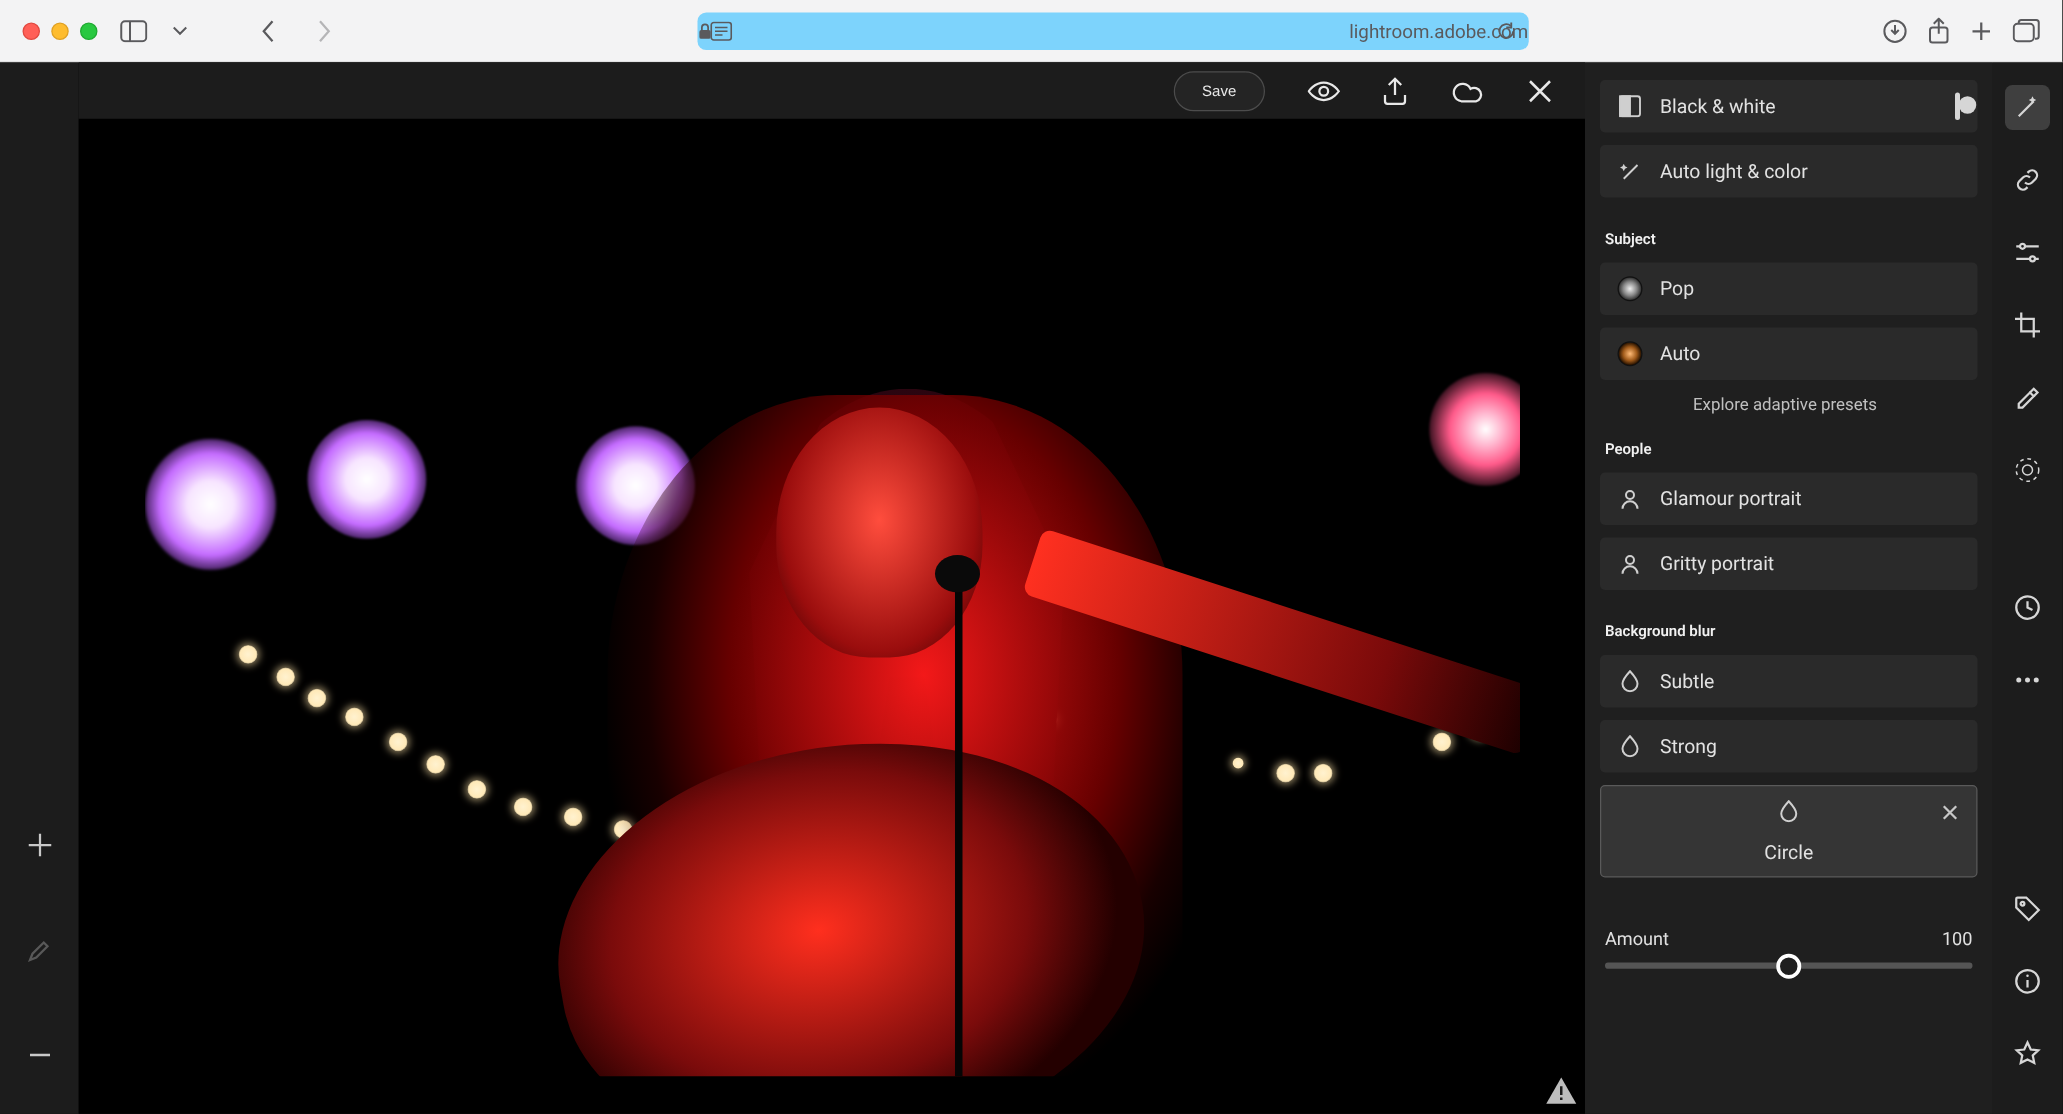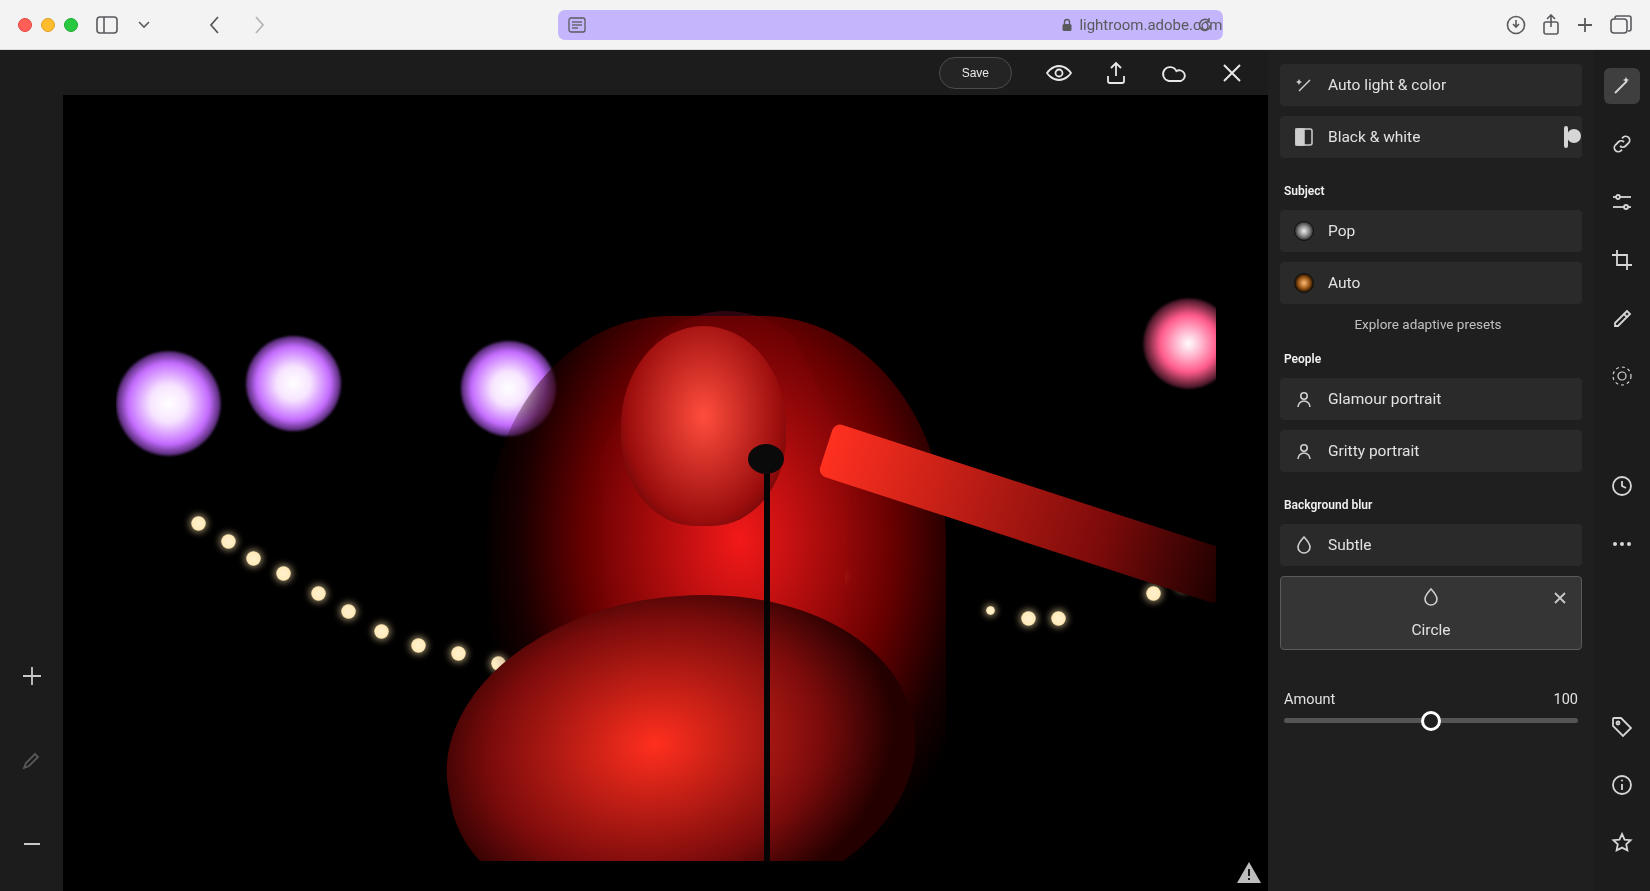--- a/index.html
+++ b/index.html
@@ -13,22 +13,22 @@
   }
   .chrome .left { display:flex; align-items:center; gap:14px; }
   .traffic { display:flex; gap:9px; }
   .traffic span { width:14px; height:14px; border-radius:50%; display:block; }
   .traffic .r { background:#ff5f57; border:1px solid #e1483f;}
   .traffic .y { background:#febc2e; border:1px solid #dfa023;}
   .traffic .g { background:#28c840; border:1px solid #1eaa30;}
   .chrome-btn { width:30px; height:30px; display:flex; align-items:center; justify-content:center; border-radius:6px; }
   .chrome-icon { color:#5a5a5d; }
   .urlbar {
-    flex:1; max-width:665px; height:30px; background:#c4b5fd; border-radius:7px;
-    display:flex; align-items:center; justify-content:flex-end; color:#5a5a5d; font-size:15px;
+    flex:1; max-width:665px; height:30px; background:#7dd3fc; border-radius:7px;
+    display:flex; align-items:center; justify-content:space-between; color:#5a5a5d; font-size:15px;
     position:relative;
   }
   .urlbar .lock { margin-right:6px; }
   .urlbar .reader { position:absolute; left:10px; }
   .urlbar .reload { position:absolute; right:10px; }
   .chrome .center { flex:1; display:flex; justify-content:center; }
   .chrome .right { display:flex; align-items:center; gap:16px; }
 
   
   .app { display:flex; height: calc(891px - 50px); background:#1c1c1c; color:#e8e8e8; }
@@ -309,38 +309,38 @@
           </svg>
       </span>
     </div>
   </div>
 
   <div class="panel">
 
     <div class="panel-row">
       <span class="pico">
         <svg width="18" height="18" viewBox="0 0 18 18" fill="none" stroke="currentColor" stroke-width="1.5">
-            <path d="M4 15L15 4"></path>
-            <path d="M3 5l1-2 1 2 2 1-2 1-1 2-1-2-2-1 2-1z" fill="currentColor" stroke="none"></path>
-          </svg>
-      </span>
-      <span>Auto light &amp; color</span>
-    </div>
-    <div class="panel-row">
-      <span class="pico">
-        <svg width="18" height="18" viewBox="0 0 18 18" fill="none" stroke="currentColor" stroke-width="1.5">
             <rect x="1" y="1" width="16" height="16" rx="2"></rect>
             <rect x="1" y="1" width="8" height="16" fill="currentColor"></rect>
           </svg>
       </span>
       <span>Black &amp; white</span>
       <span class="tog">
         <span class="toggle"><span class="knob"></span></span>
       </span>
     </div>
+    <div class="panel-row">
+      <span class="pico">
+        <svg width="18" height="18" viewBox="0 0 18 18" fill="none" stroke="currentColor" stroke-width="1.5">
+            <path d="M4 15L15 4"></path>
+            <path d="M3 5l1-2 1 2 2 1-2 1-1 2-1-2-2-1 2-1z" fill="currentColor" stroke="none"></path>
+          </svg>
+      </span>
+      <span>Auto light &amp; color</span>
+    </div>
 
     <div class="section-h">Subject</div>
     <div class="panel-row">
       <span class="thumb"></span>
       <span>Pop</span>
     </div>
     <div class="panel-row">
       <span class="thumb warm"></span>
       <span>Auto</span>
     </div>
@@ -367,20 +367,28 @@
     </div>
 
     <div class="section-h">Background blur</div>
     <div class="panel-row">
       <span class="pico">
           <svg width="16" height="18" viewBox="0 0 16 18" fill="none" stroke="currentColor" stroke-width="1.6">
             <path d="M8 1s6 6.5 6 10a6 6 0 11-12 0c0-3.5 6-10 6-10z"></path>
           </svg>
         </span>
       <span>Subtle</span>
+    </div>
+    <div class="panel-row">
+      <span class="pico">
+          <svg width="16" height="18" viewBox="0 0 16 18" fill="none" stroke="currentColor" stroke-width="1.6">
+            <path d="M8 1s6 6.5 6 10a6 6 0 11-12 0c0-3.5 6-10 6-10z"></path>
+          </svg>
+        </span>
+      <span>Strong</span>
     </div>
     <div class="panel-row selected">
       <span class="pico">
           <svg width="16" height="18" viewBox="0 0 16 18" fill="none" stroke="currentColor" stroke-width="1.6">
             <path d="M8 1s6 6.5 6 10a6 6 0 11-12 0c0-3.5 6-10 6-10z"></path>
           </svg>
         </span>
       <span>Circle</span>
       <span class="clear">
         <svg width="14" height="14" viewBox="0 0 14 14" fill="none" stroke="currentColor" stroke-width="1.8">

